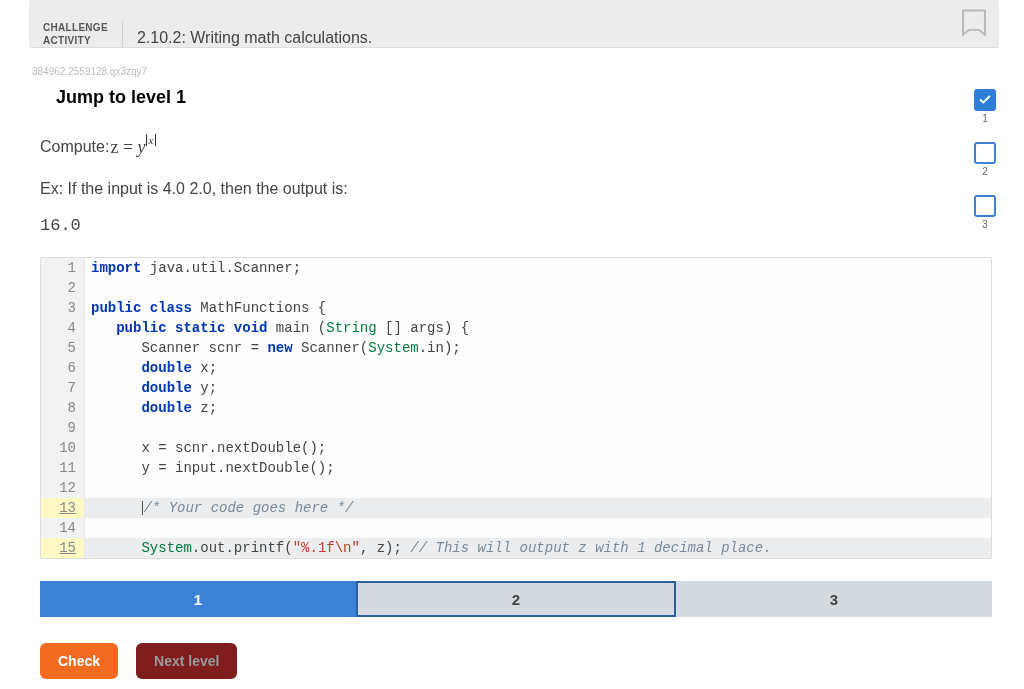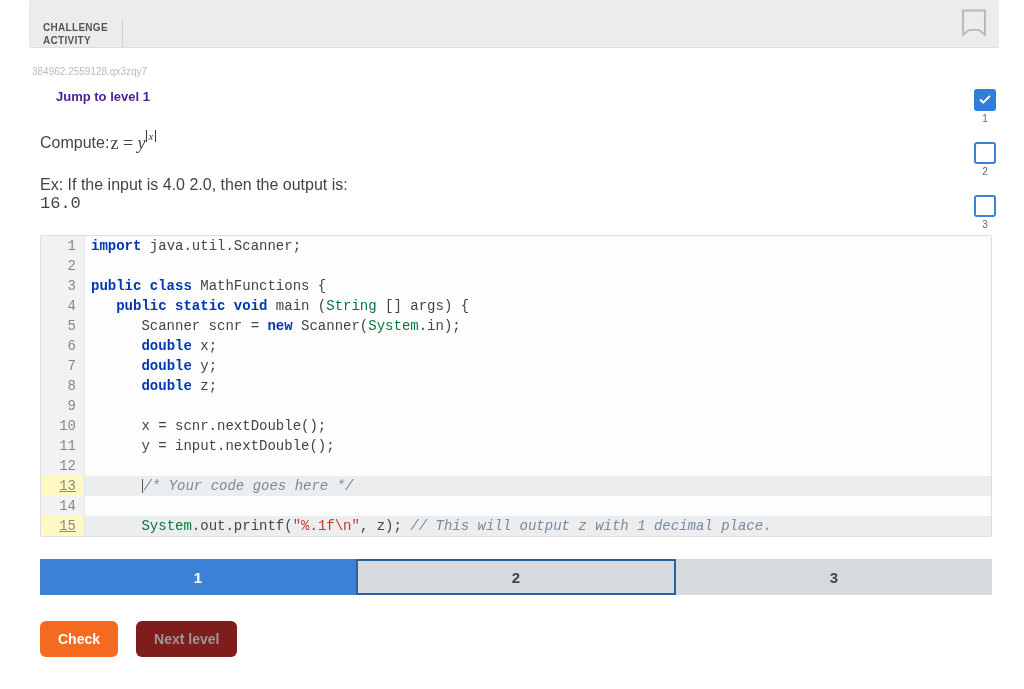--- a/index.html
+++ b/index.html
@@ -46,41 +46,41 @@
   .bookmark-icon svg{width:30px;height:34px;}
   .meta-id {
     font-size:10px;
     color:#bbb;
     margin:18px 0 10px 32px;
   }
   .content { padding:0 32px 0 40px; }
   .top-row{display:flex;align-items:flex-start;}
   .left-col{flex:1;}
   .jump-link{
-    color:#4c1d95;
+    color:#000000;
     font-weight:700;
-    font-size:13px;
+    font-size:18px;
     margin:0 0 28px 16px;
     display:inline-block;
   }
   .compute-row{
     font-size:16px;
     color:#444;
     margin:0 0 22px 0;
     display:flex;
     align-items:center;
     gap:1px;
   }
   .math{
     font-family:"Times New Roman",serif;
     font-size:18px;
   }
   .math sup{font-size:11px;position:relative;top:-2px;}
   .abs-bar{display:inline-block;border-left:1px solid #333;border-right:1px solid #333;padding:0 2px;font-style:italic;}
-  .ex-line{font-size:16px;color:#444;}
+  .ex-line{font-size:16px;color:#444;margin-bottom:18px;}
   .output-val{font-family:"Courier New",monospace;font-size:17px;margin-bottom:22px;display:block;}
   .level-boxes{
     display:flex;flex-direction:column;gap:18px;align-items:center;
     margin-top:2px;margin-right:-4px;
   }
   .lvl{display:flex;flex-direction:column;align-items:center;gap:2px;}
   .lvl .box{width:22px;height:22px;border:2px solid #3b82d6;border-radius:3px;background:#fff;display:flex;align-items:center;justify-content:center;}
   .lvl.done .box{background:#2f7ed8;border-color:#2f7ed8;}
   .lvl .num{font-size:10px;color:#666;}
   .check-svg{width:14px;height:14px;}
@@ -124,20 +124,21 @@
   .btn-disabled{background:#7f1d1d;color:#9a9a9a;}
 </style>
 </head>
 <body>
 
 <div class="header-bar">
   <div class="challenge-label">
     <span>CHALLENGE</span>
     <span>ACTIVITY</span>
   </div>
+  <div class="activity-title">2.10.2: Writing math calculations.</div>
   <div class="bookmark-icon">
     <svg viewBox="0 0 24 28">
         <path d="M3 2 h18 v20 l-5 -4 h-8 l-5 4 z" fill="none" stroke="#b8b8b8" stroke-width="1.6"></path>
       </svg>
   </div>
 </div>
 
 <div class="meta-id">384962.2559128.qx3zqy7</div>
 
 <div class="content">

